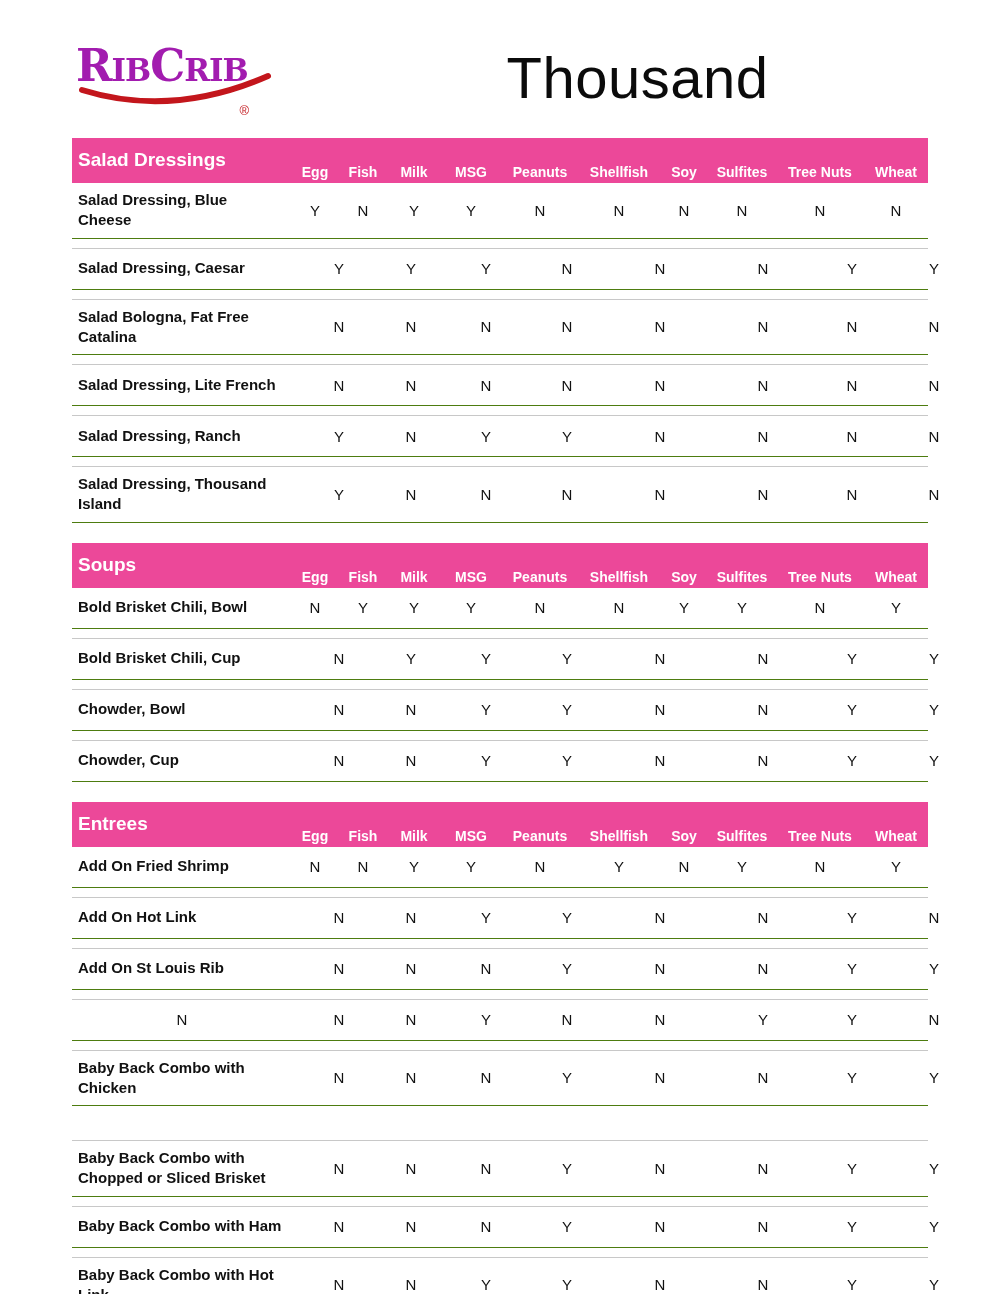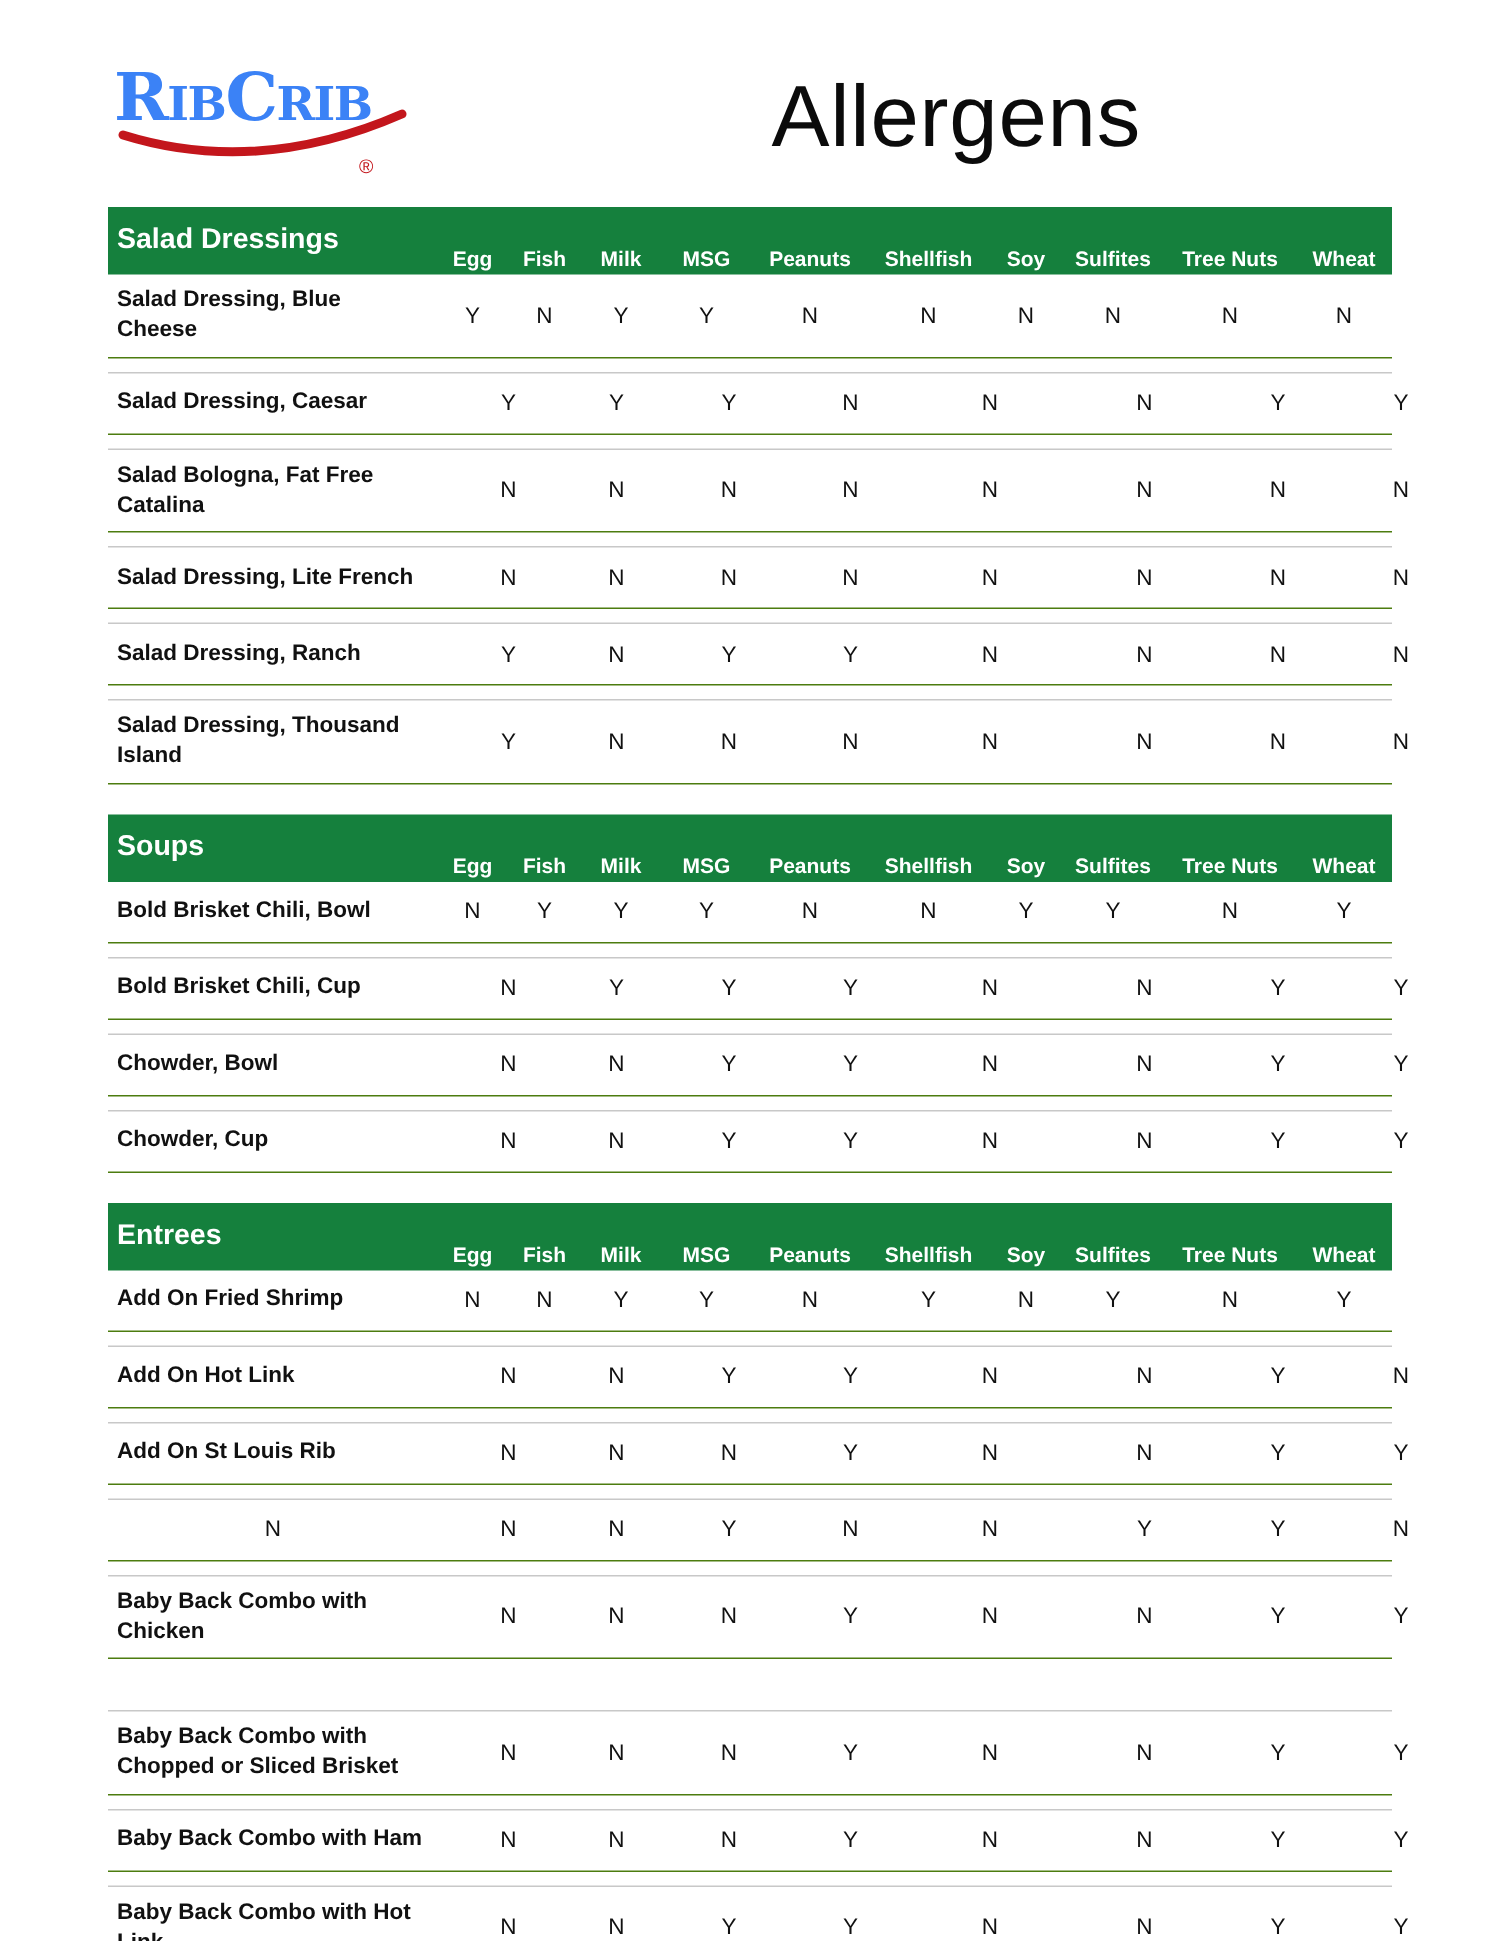--- a/index.html
+++ b/index.html
@@ -36,21 +36,21 @@
   }
   .logo-text {
     position: absolute;
     left: 4px; top: 12px;
     font-family: "DejaVu Serif", serif;
     font-variant: small-caps;
     font-weight: 700;
     font-size: 44px;
     line-height: 1;
     letter-spacing: -1px;
-    color: #3b82f6;
+    color: #a21caf;
     white-space: nowrap;
   }
   .logo-reg {
     position: absolute;
     right: 28px; bottom: 4px;
     font-size: 13px;
     color: #C3161C;
   }
   .page-title {
     flex: 1;
@@ -64,21 +64,21 @@
 
   
   .allergen-table { width: 856px; }
   .section { margin-bottom: 20px; }
   .row {
     display: grid;
     grid-template-columns: 220px 46px 50px 52px 62px 76px 82px 48px 68px 88px 64px;
     align-items: center;
   }
   .section-header {
-    background: #15803d;
+    background: #ec4899;
     color: #ffffff;
     min-height: 27px;
   }
   .section-title {
     font-size: 19px;
     font-weight: 700;
     padding: 2px 0 3px 6px;
   }
   .col-head {
     font-size: 14px;
@@ -116,21 +116,21 @@
 <div class="page">
 
   <div class="page-header">
     <div class="logo">
       <svg class="logo-swoosh" viewBox="0 0 205 90" xmlns="http://www.w3.org/2000/svg">
         <path d="M 10 58 Q 100 86 196 44" fill="none" stroke="#C3161C" stroke-width="6" stroke-linecap="round"></path>
       </svg>
       <span class="logo-text">RibCrib</span>
       <span class="logo-reg">®</span>
     </div>
-    <div class="page-title">Allergens</div>
+    <div class="page-title">Thousand</div>
   </div>
 
   <div class="allergen-table">
       <section class="section">
         <div class="row section-header">
           <div class="cell section-title">Salad Dressings</div>
           <div class="cell col-head">Egg</div>
           <div class="cell col-head">Fish</div>
           <div class="cell col-head">Milk</div>
           <div class="cell col-head">MSG</div>

